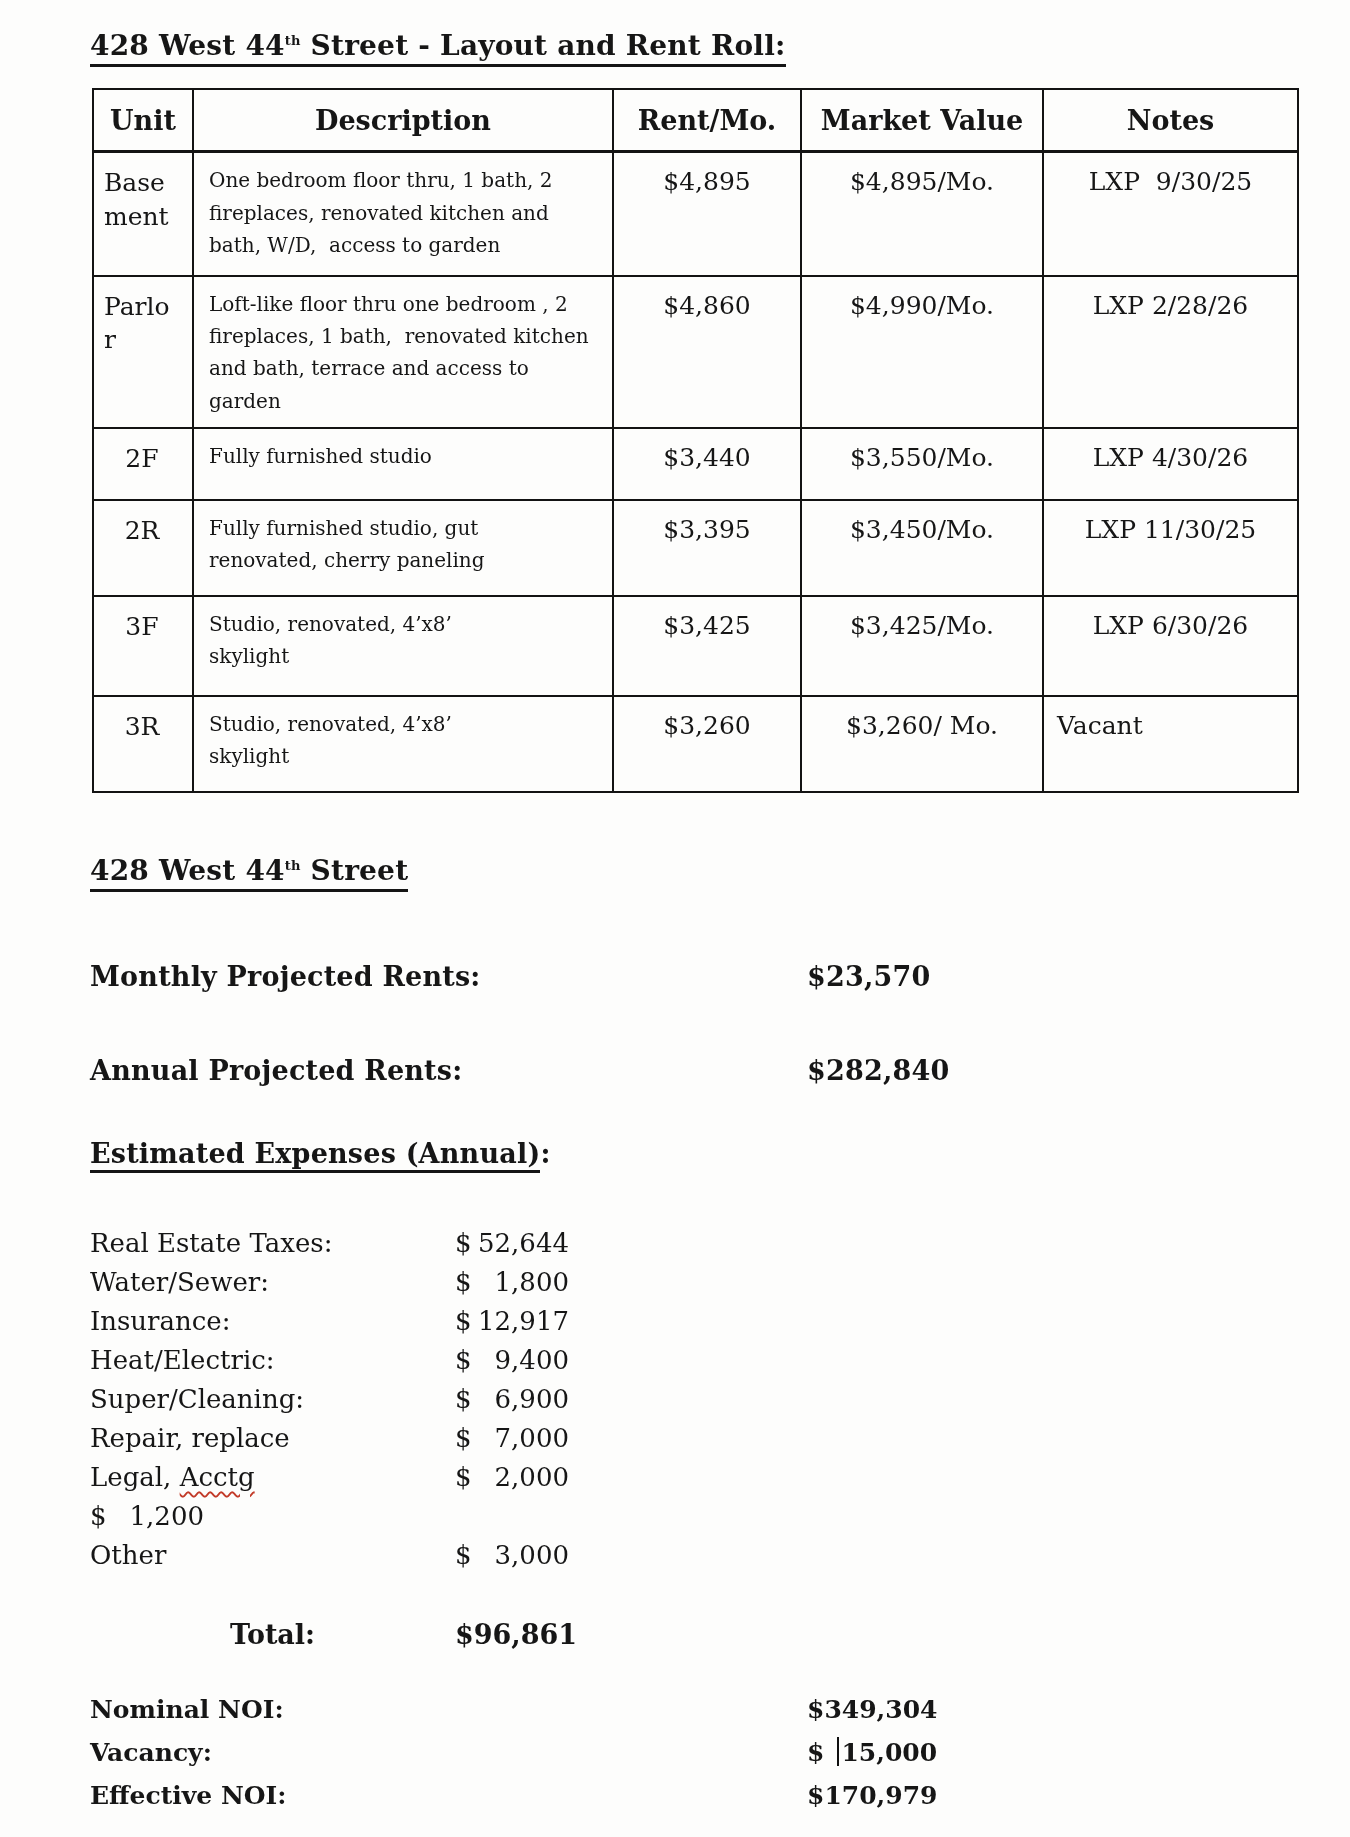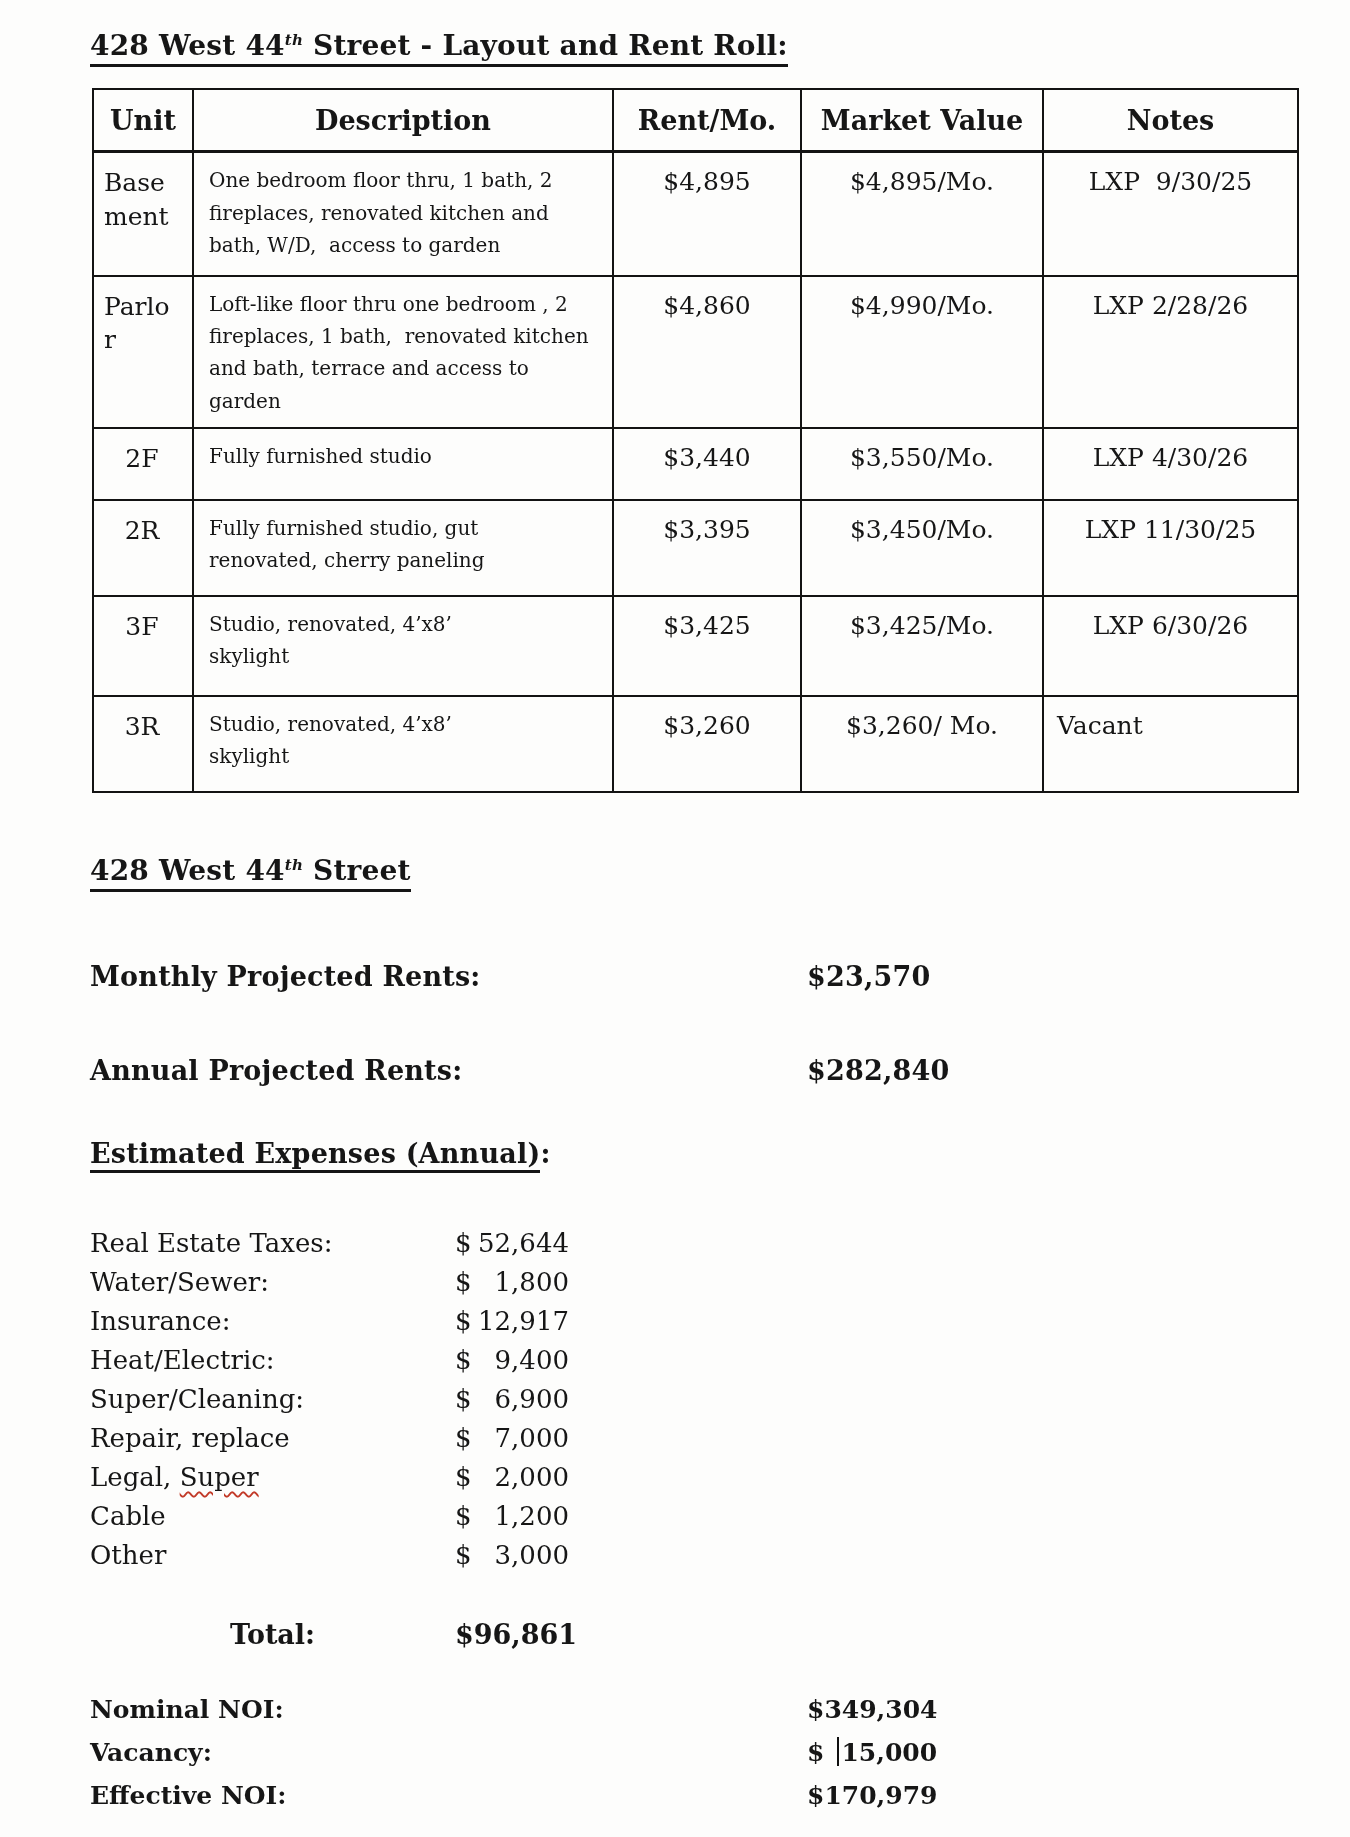--- a/index.html
+++ b/index.html
@@ -14,21 +14,21 @@
 
   
   .doc-heading {
     display: inline-block;
     font-size: 28px; font-weight: bold;
     border-bottom: 3px solid #151515;
     padding-bottom: 2px;
     line-height: 1.15;
     letter-spacing: 0.2px;
   }
-  .sup { font-size: 15px; vertical-align: super; line-height: 0; font-style: italic; }
+  .sup { font-size: 13px; vertical-align: super; line-height: 0; }
 
   
   table.rent-roll {
     border-collapse: collapse;
     table-layout: fixed;
     width: 1205px;
     margin-left: 2px;
     margin-top: 21px;
   }
   table.rent-roll td, table.rent-roll th {
@@ -247,26 +247,25 @@
       <span class="expense-label">Super/Cleaning:</span>
       <span class="dollar">$</span>
       <span class="expense-amount">6,900</span>
     </div>
     <div class="expense-row">
       <span class="expense-label">Repair, replace</span>
       <span class="dollar">$</span>
       <span class="expense-amount">7,000</span>
     </div>
     <div class="expense-row">
-      <span class="expense-label"><span>Legal, </span><span class="spell-error">Super</span></span>
+      <span class="expense-label"><span>Legal, </span><span class="spell-error">Acctg</span></span>
       <span class="dollar">$</span>
       <span class="expense-amount">2,000</span>
     </div>
     <div class="expense-row">
-      <span class="expense-label">Cable</span>
       <span class="dollar">$</span>
       <span class="expense-amount">1,200</span>
     </div>
     <div class="expense-row">
       <span class="expense-label">Other</span>
       <span class="dollar">$</span>
       <span class="expense-amount">3,000</span>
     </div>
   </div>
 

